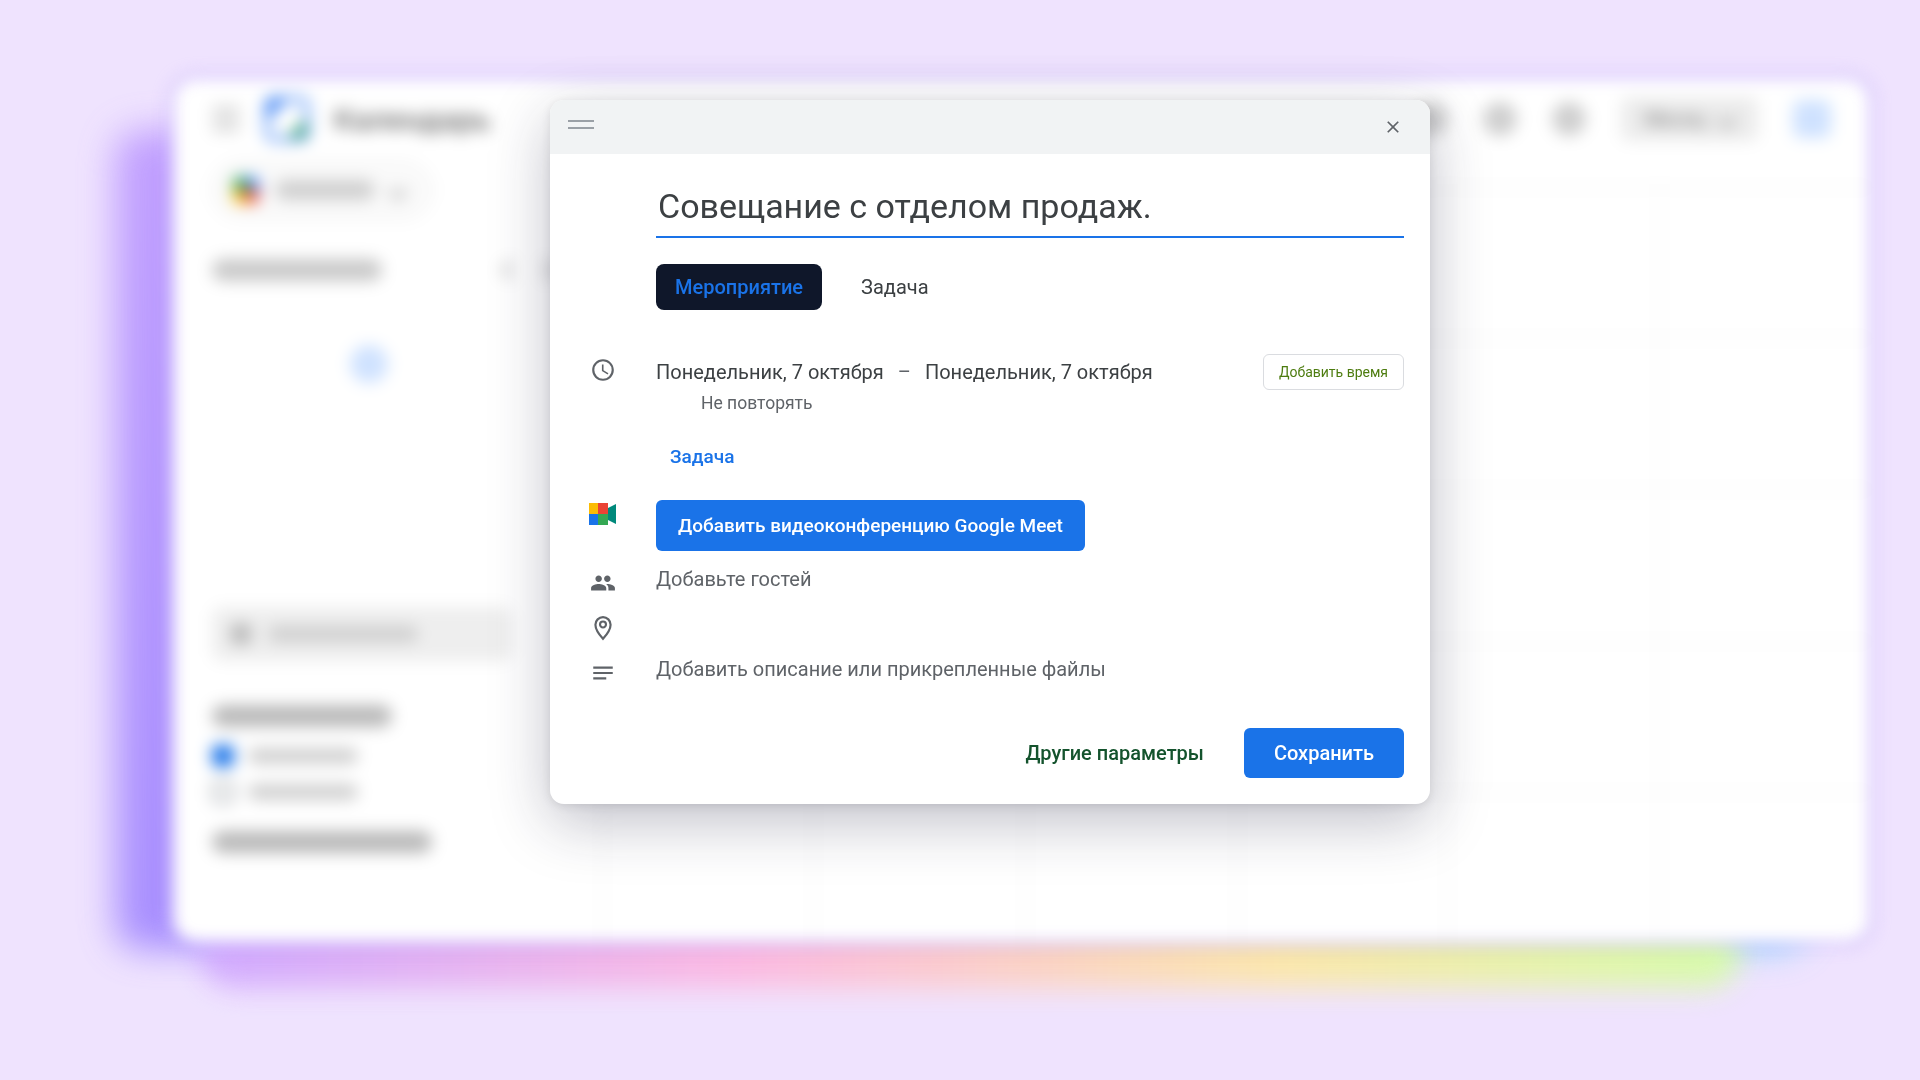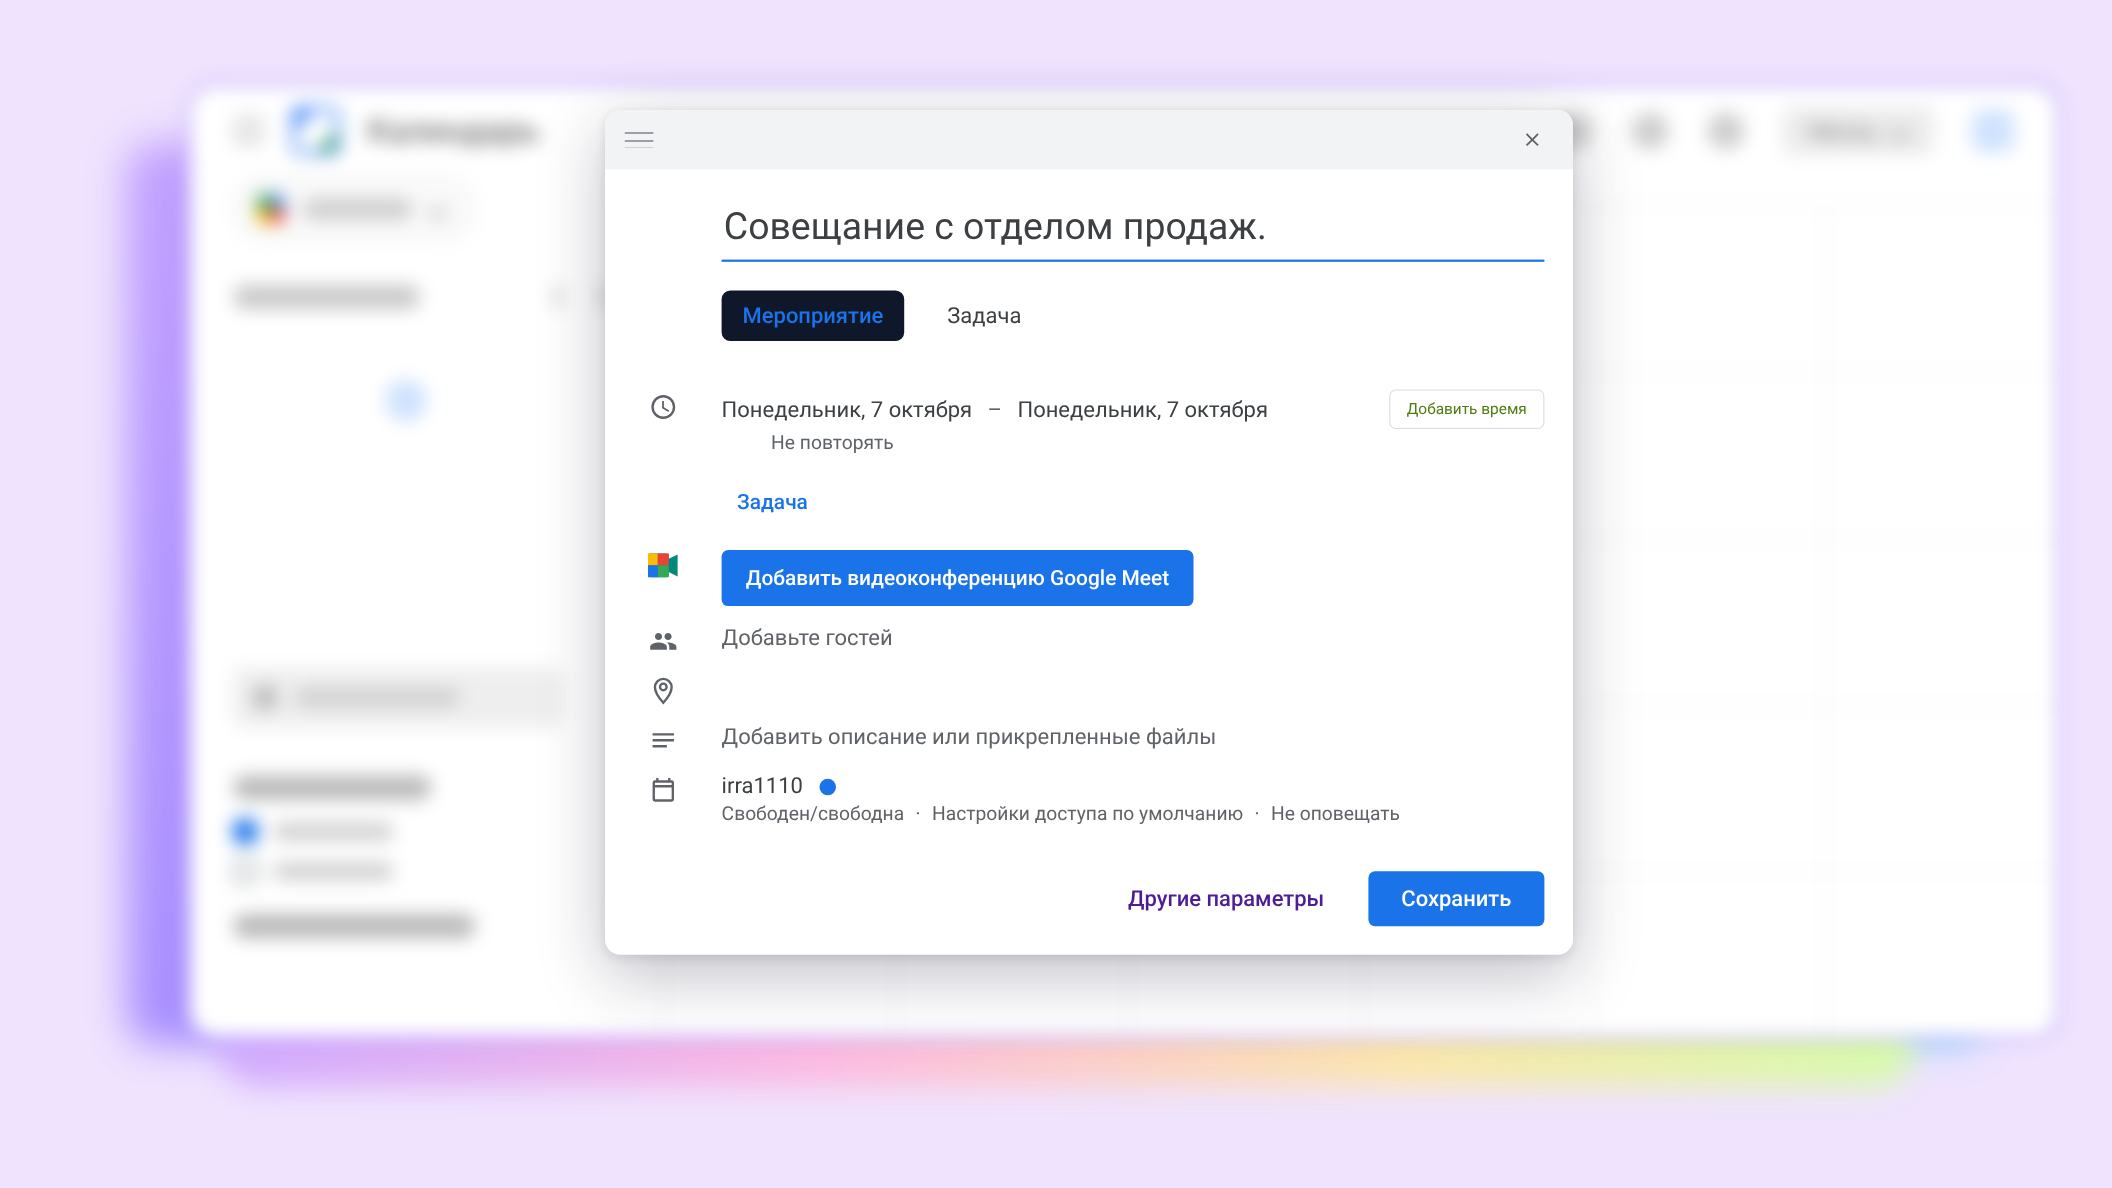--- a/index.html
+++ b/index.html
@@ -153,21 +153,21 @@
 
   .cal-dot{display:inline-block;width:15px;height:15px;border-radius:50%;background:#1a73e8;margin-left:10px;vertical-align:middle;}
   .cal-sub{font-size:17.5px;color:#5f6368;margin-top:4px;}
   .dot-sep{margin:0 6px;}
 
   .footer-row{
     display:flex; justify-content:flex-end; gap:22px;
     padding: 34px 26px 26px 26px;
   }
   .btn-ghost{
-    background:transparent;border:none;color:#4c1d95;
+    background:transparent;border:none;color:#14532d;
     font-size:20px;font-weight:500;padding:13px 18px;border-radius:6px;cursor:pointer;
     font-family:inherit;
   }
   .btn-primary{
     background:#1a73e8;border:none;color:#fff;
     font-size:20px;font-weight:500;padding:13px 30px;border-radius:6px;cursor:pointer;
     font-family:inherit;
   }
 </style>
 </head>
@@ -358,40 +358,20 @@
 
       <div class="row">
         <div class="iconcell">
           <svg viewBox="0 0 24 24">
               <path d="M3 18h12v-2H3v2zM3 6v2h18V6H3zm0 7h18v-2H3v2z"></path>
             </svg>
         </div>
         <div class="content muted">Добавить описание или прикрепленные файлы</div>
       </div>
 
-      <div class="row">
-        <div class="iconcell">
-          <svg viewBox="0 0 24 24">
-              <path d="M19 4h-1V2h-2v2H8V2H6v2H5a2 2 0 0 0-2 2v14a2 2 0 0 0 2 2h14a2 2 0 0 0 2-2V6a2 2 0 0 0-2-2zm0 16H5V10h14v10zM5 8V6h14v2H5z"></path>
-            </svg>
-        </div>
-        <div class="content">
-          <div>
-            <span>irra1110</span>
-            <span class="cal-dot"></span>
-          </div>
-          <div class="cal-sub">
-            <span>Свободен/свободна</span>
-            <span class="dot-sep">·</span>
-            <span>Настройки доступа по умолчанию</span>
-            <span class="dot-sep">·</span>
-            <span>Не оповещать</span>
-          </div>
-        </div>
-      </div>
 
     </div>
   </div>
 
   <div class="footer-row">
     <button class="btn-ghost">Другие параметры</button>
     <button class="btn-primary">Сохранить</button>
   </div>
 </div>
 

